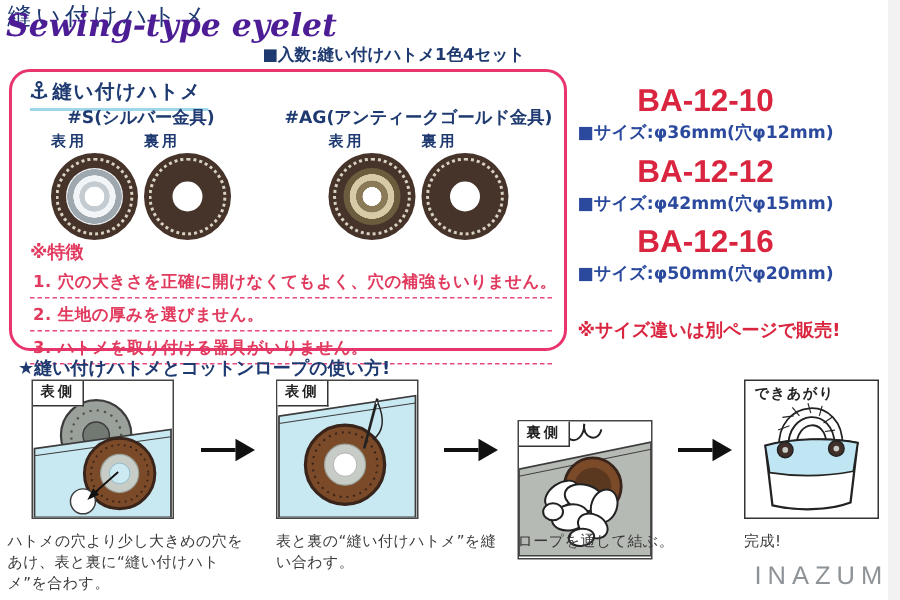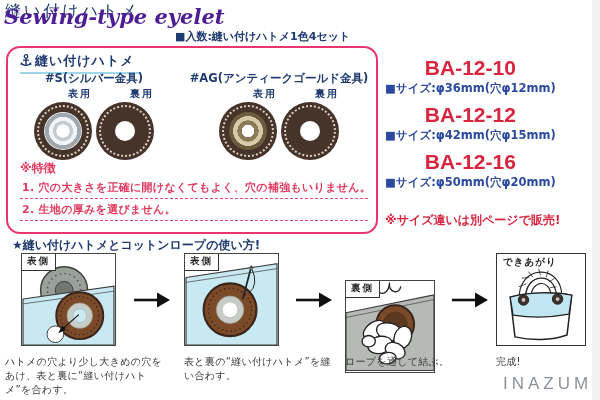--- a/index.html
+++ b/index.html
@@ -14,21 +14,21 @@
   .pbox{position:absolute;left:6px;top:46px;width:368px;height:184px;
         border:2px solid #e8356e;border-radius:14px;background:#fff;}
   .pbox-head{position:absolute;left:12px;top:4px;display:flex;align-items:center;gap:3px;
              border-bottom:2px solid #9fd6ea;padding:0 4px 2px 0;}
   .pbox-head span{font-size:13px;font-weight:bold;color:#1e3a70;letter-spacing:1px;}
   .variant{position:absolute;top:23px;}
   .v1{left:6px;width:160px;}
   .v2{left:178px;width:186px;}
   .v-name{text-align:center;font-size:11.5px;font-weight:bold;color:#1e3a70;white-space:nowrap;}
   .disc-row{display:flex;justify-content:center;gap:4px;margin-top:1px;}
-  .disc-col{display:flex;flex-direction:column;align-items:flex-end;}
+  .disc-col{display:flex;flex-direction:column;align-items:flex-start;}
   .disc-label{font-size:10px;font-weight:bold;color:#1e3a70;letter-spacing:2px;}
   .disc{position:relative;width:58px;height:58px;border-radius:50%;
         background:radial-gradient(circle,#46332a 0 68%,#352419 100%);margin-top:1px;}
   .disc::before{content:"";position:absolute;inset:3px;border-radius:50%;
         border:2px dotted #d8d2c0;}
   .disc.back::after{content:"";position:absolute;inset:19px;border-radius:50%;background:#fff;}
   .ring{position:absolute;inset:10px;border-radius:50%;}
   .ring.silver{background:radial-gradient(circle,#ffffff 0 24%,#c4ccd2 25% 37%,#f2f5f7 38% 52%,#9fa8ae 53% 67%,#e8edf0 68% 80%,#aab2b8 81% 100%);}
   .ring.gold{background:radial-gradient(circle,#ffffff 0 23%,#8a7a58 24% 39%,#d6cba6 40% 55%,#6c5c3e 56% 72%,#a89878 73% 87%,#4e4230 88% 100%);}
   .features{position:absolute;left:12px;top:112px;width:348px;}
@@ -111,20 +111,21 @@
           <div class="disc-label">裏用</div>
           <div class="disc back"></div>
         </div>
       </div>
     </div>
 
     <div class="features">
       <div class="feat-title">※特徴</div>
       <div class="feat-line">1. 穴の大きさを正確に開けなくてもよく、穴の補強もいりません。</div>
       <div class="feat-line">2. 生地の厚みを選びません。</div>
+      <div class="feat-line">3. ハトメを取り付ける器具がいりません。</div>
     </div>
   </div>
 
   <div class="prod p1">
     <div class="prod-code">BA-12-10</div>
     <div class="prod-size">■サイズ:φ36mm(穴φ12mm)</div>
   </div>
   <div class="prod p2">
     <div class="prod-code">BA-12-12</div>
     <div class="prod-size">■サイズ:φ42mm(穴φ15mm)</div>

